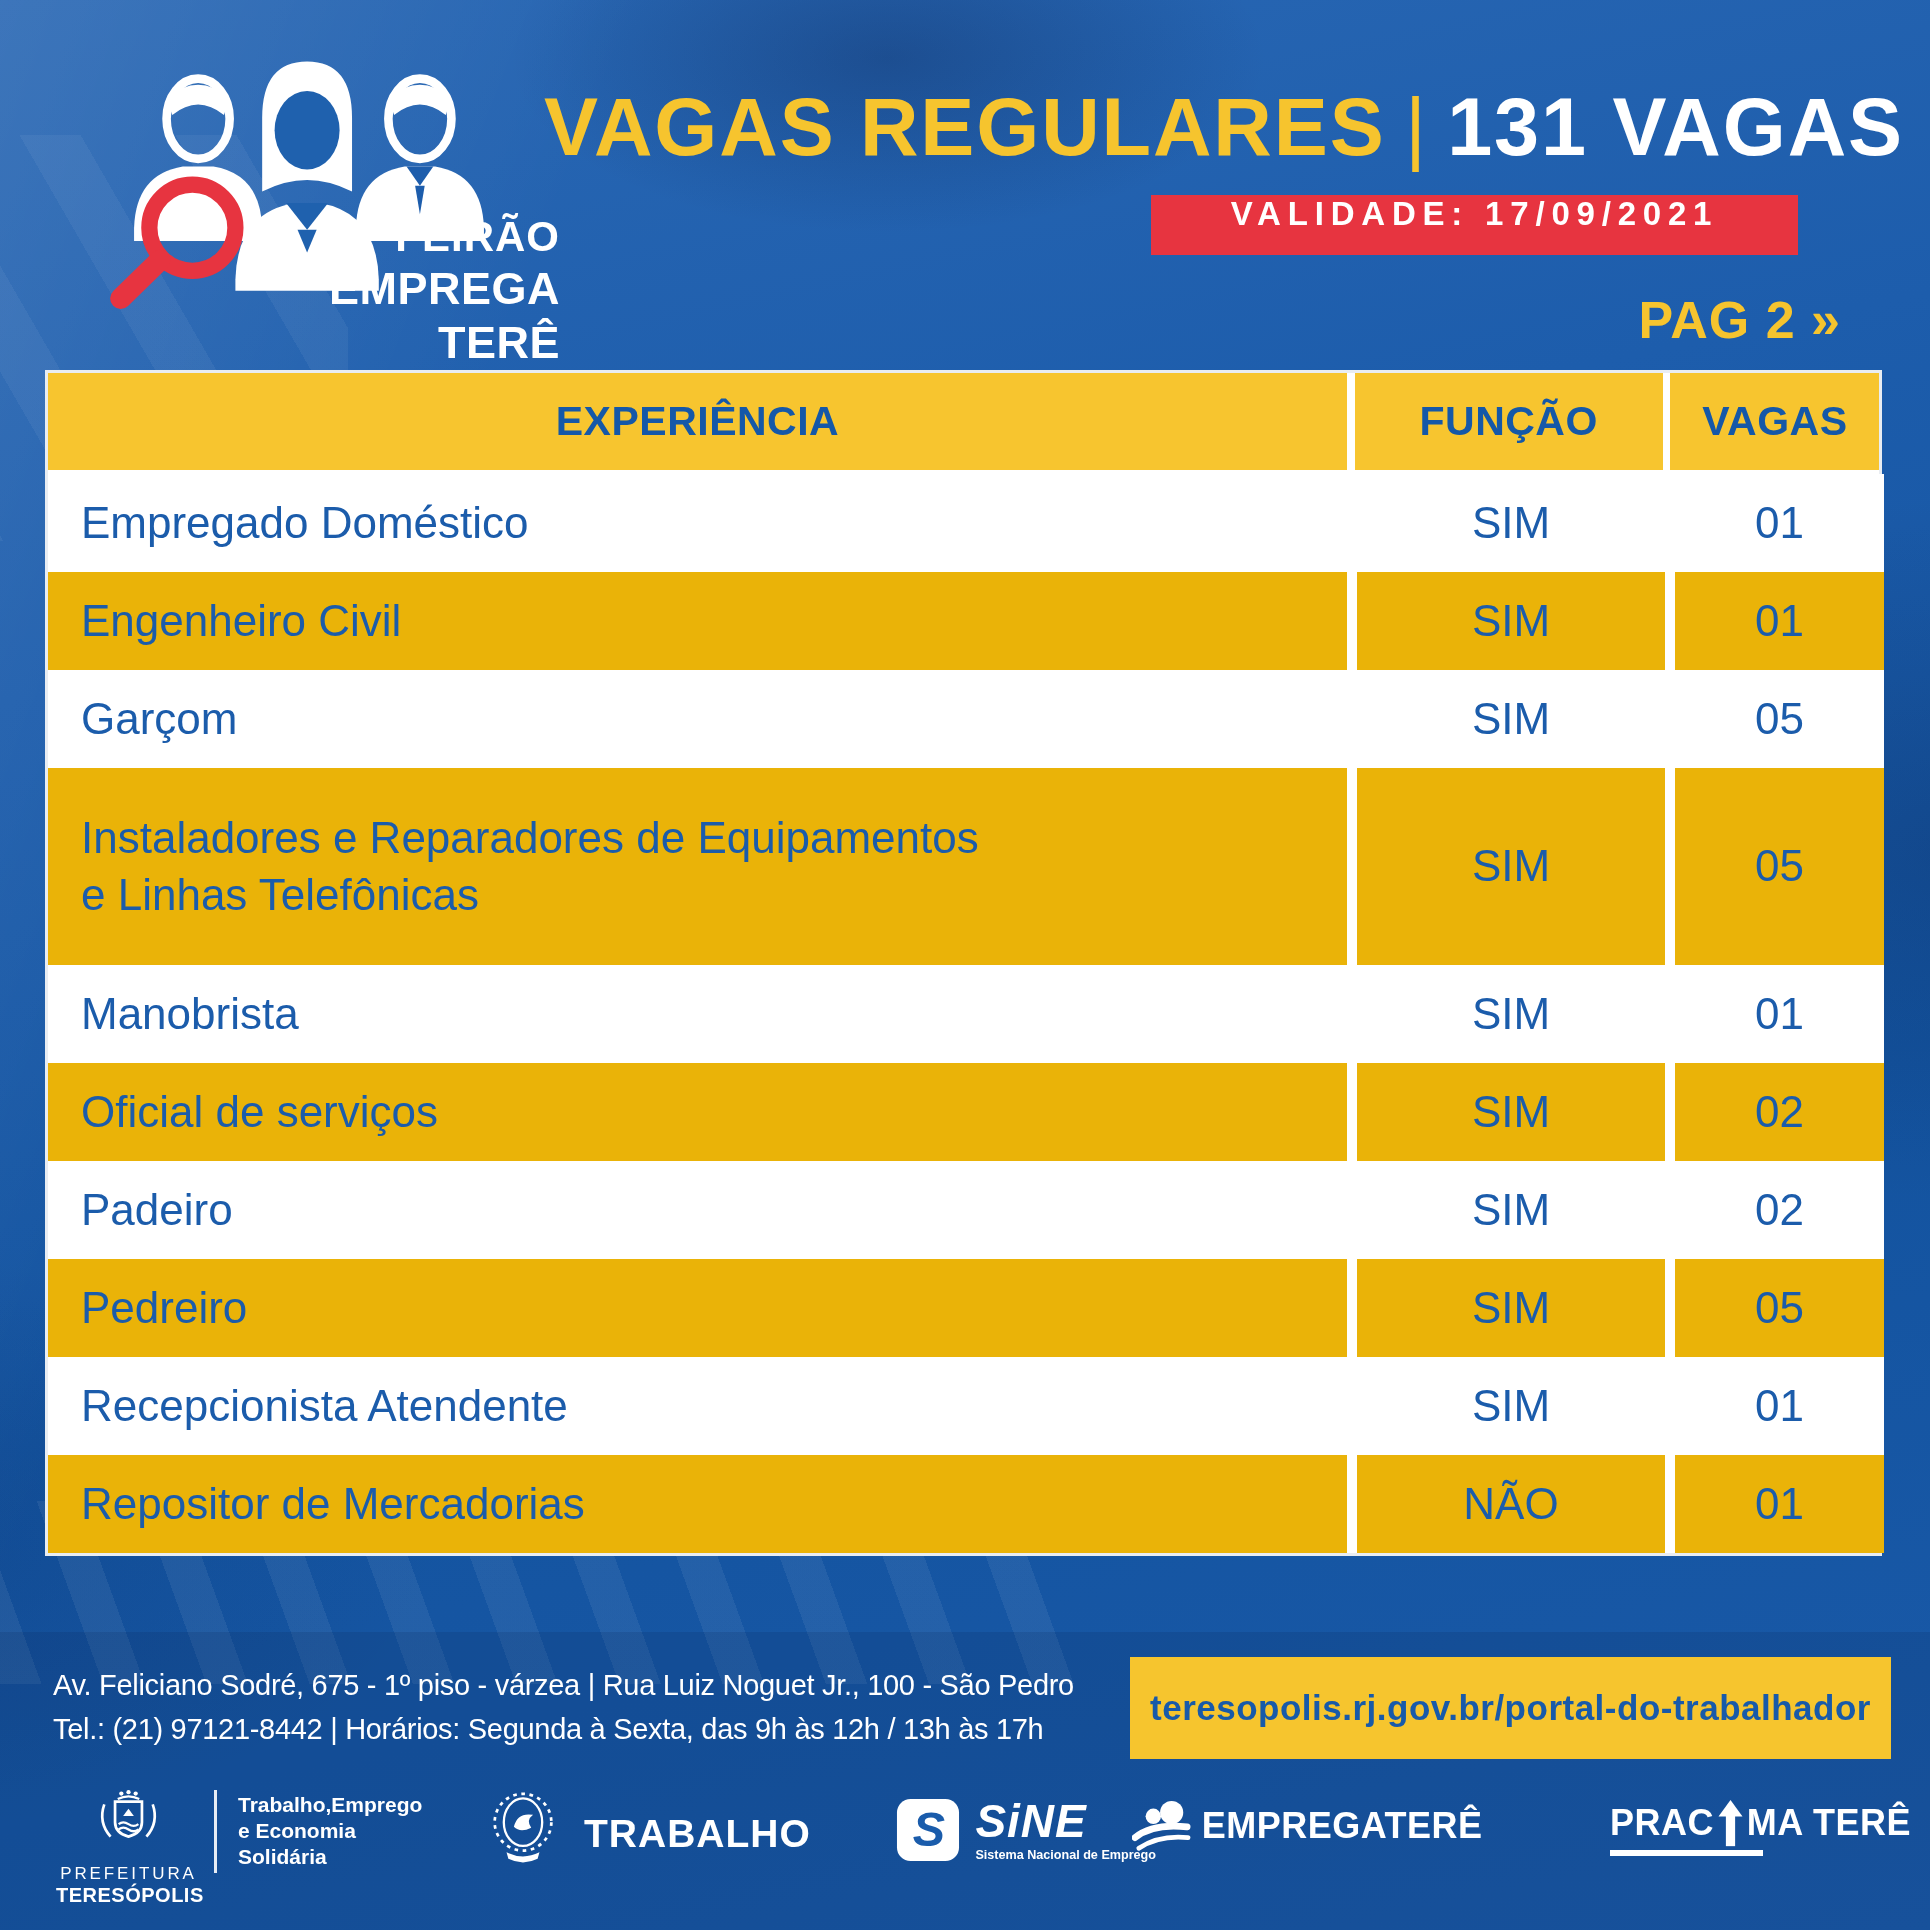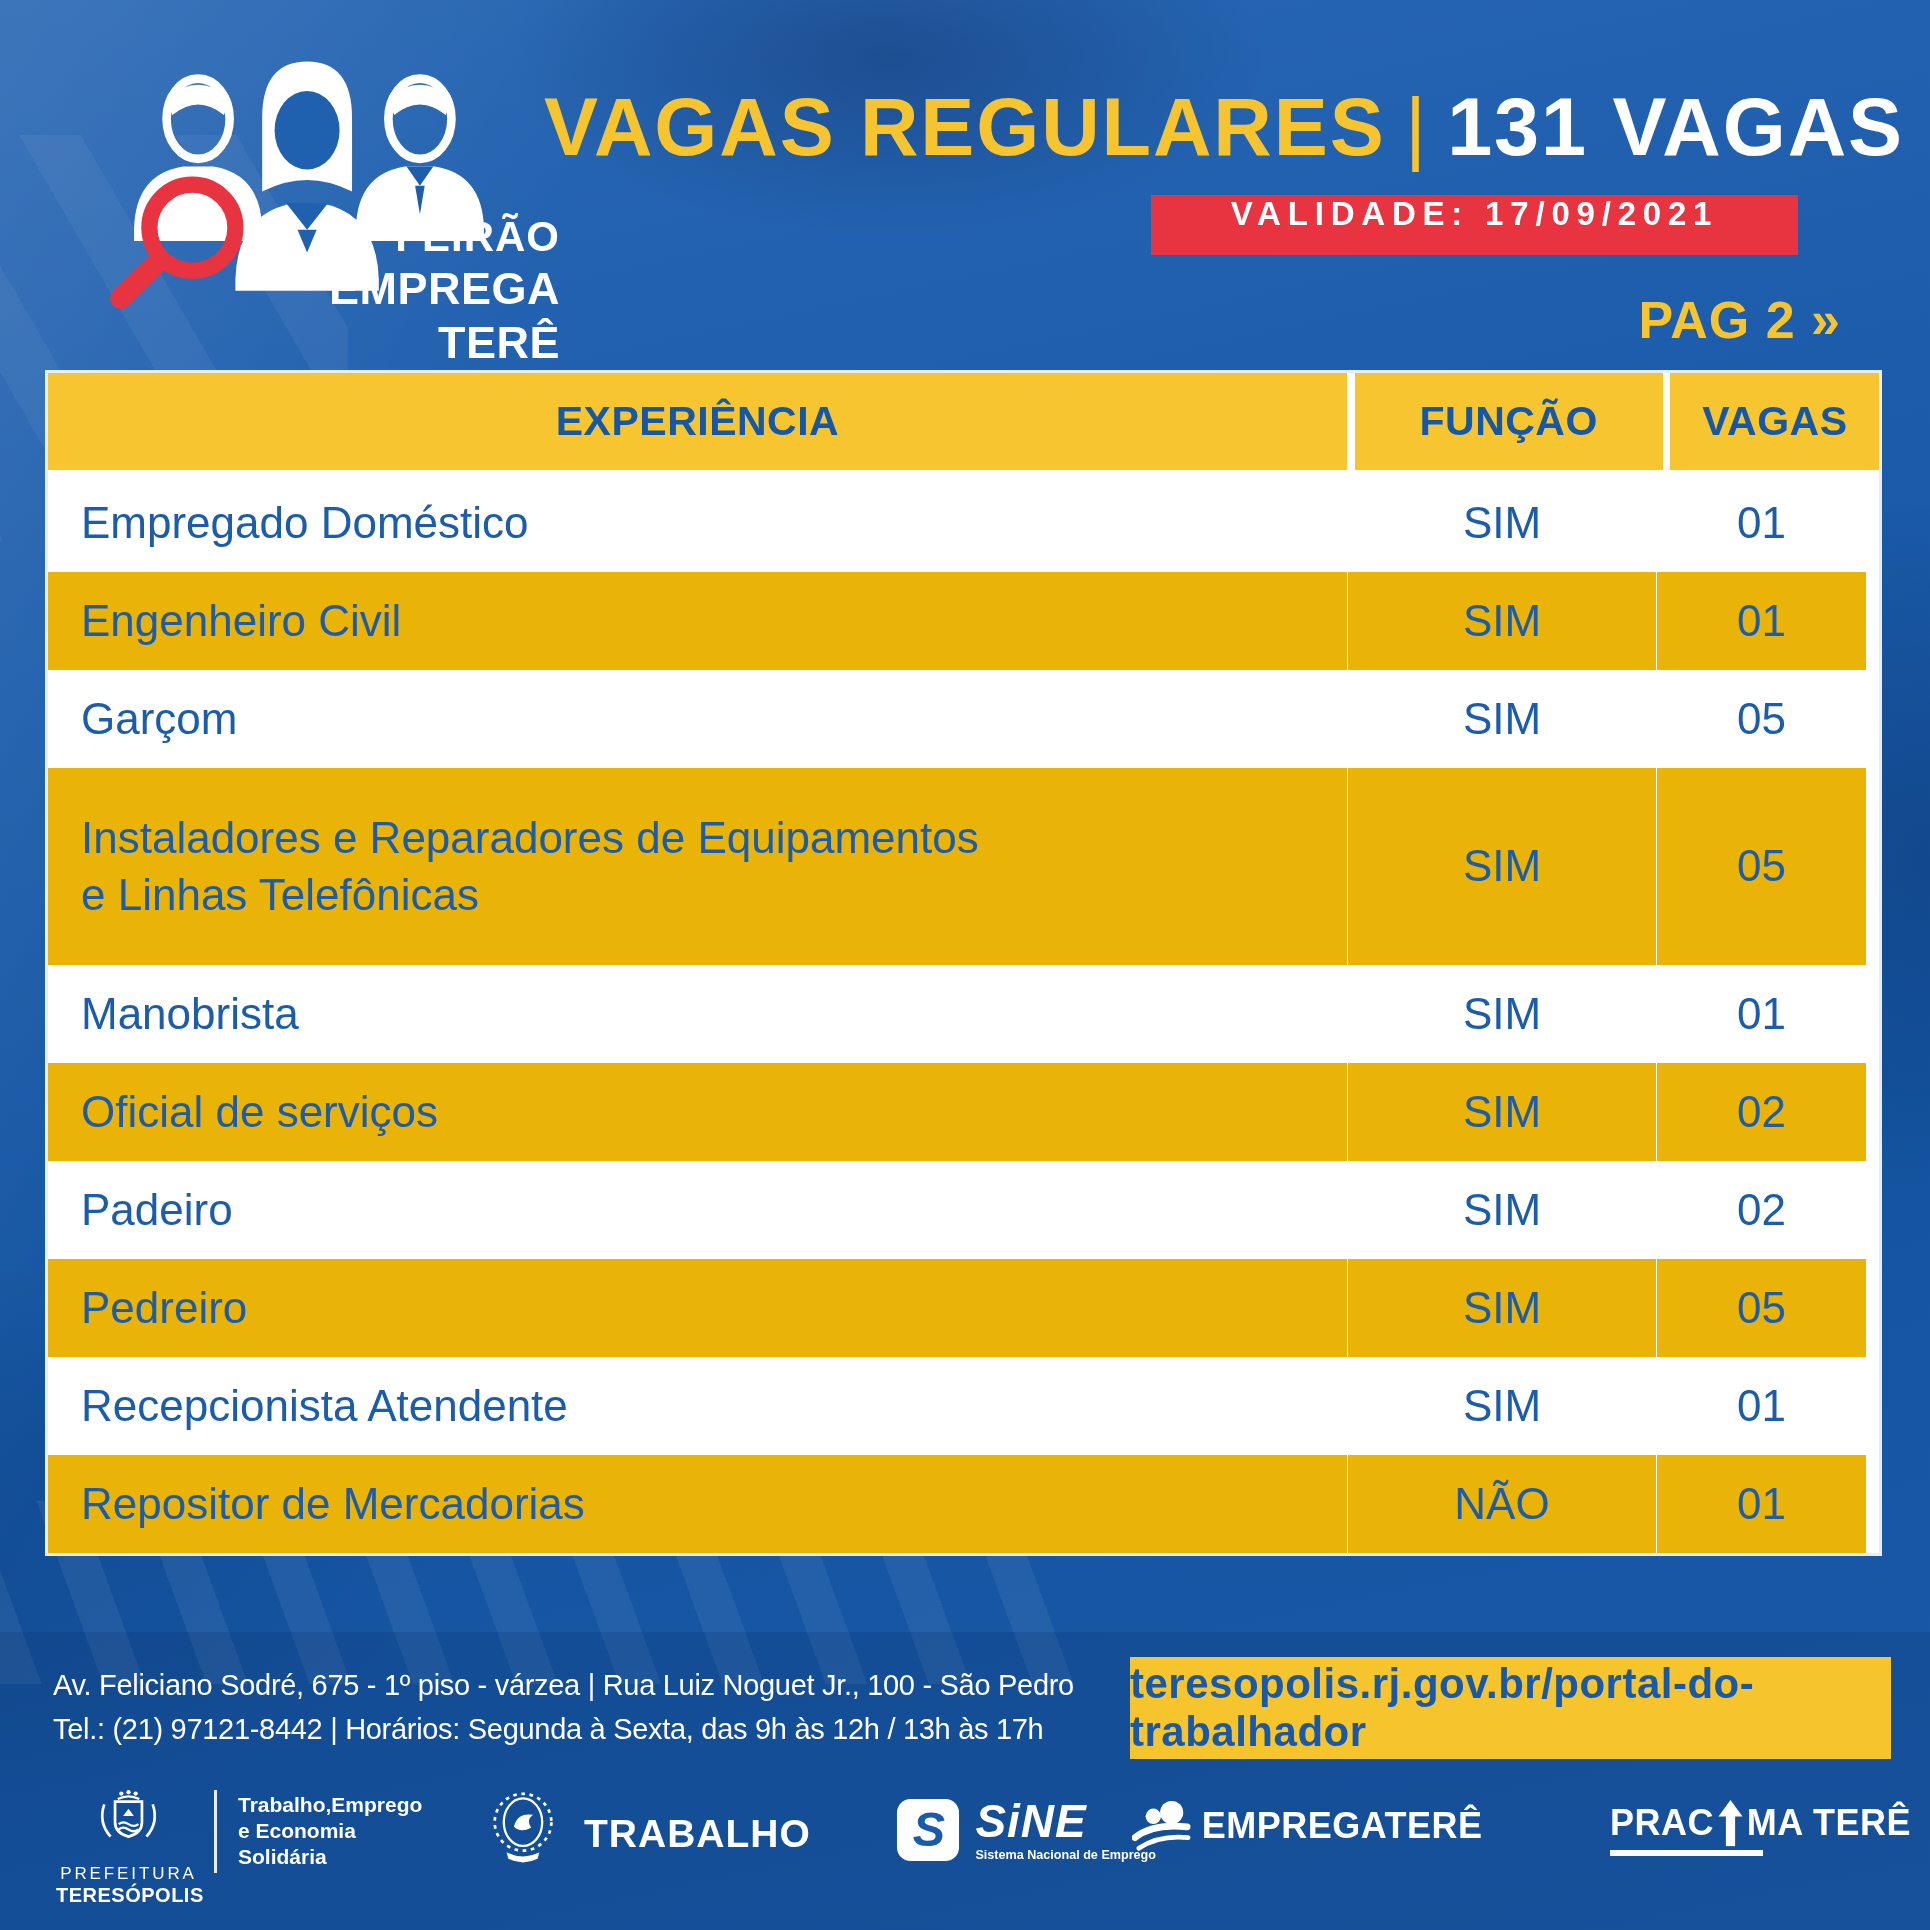--- a/index.html
+++ b/index.html
@@ -48,32 +48,32 @@
     color:#f6c42e;font-weight:bold;font-size:52px;letter-spacing:1px;cursor:pointer;
   }
 
   
   .jobtable{position:absolute;left:45px;top:370px;width:1831px;background:#fff;border:3.9px solid #e9edf2;}
   .thead{display:grid;grid-template-columns:1299px 308px 209px;column-gap:7.7px;height:97px;margin-bottom:3.9px;background:#fff;}
   .thead .hcell{
     background:#f7c52f;color:#1558a8;font-weight:bold;font-size:41px;letter-spacing:0.5px;
     display:flex;align-items:center;justify-content:center;
   }
-  .trow{display:grid;grid-template-columns:1299px 308px 209px;column-gap:1px;height:98px;background:#fff;}
+  .trow{display:grid;grid-template-columns:1299px 308px 209px;column-gap:10px;height:98px;background:#fff;}
   .trow.tall{height:197px;}
   .trow .cell{background:#fff;color:#1b5cab;font-size:44px;display:flex;align-items:center;justify-content:center;}
   .trow.alt .cell{background:#eab308;}
   .c-funcao{justify-content:flex-start !important;padding-left:33px;white-space:pre-line;line-height:1.3;}
 
   
   .address{position:absolute;left:53px;top:1663px;color:#fff;font-size:29px;line-height:44px;letter-spacing:-0.3px;font-weight:400;}
   .urlbox{
     position:absolute;left:1130px;top:1657px;width:761px;height:102px;background:#f6c52e;
     display:flex;align-items:center;justify-content:center;
-    color:#185aa9;font-weight:bold;font-size:42px;letter-spacing:0.5px;cursor:pointer;
+    color:#185aa9;font-weight:bold;font-size:35px;letter-spacing:0.5px;cursor:pointer;
   }
 
   
   .pref{position:absolute;left:56px;top:1790px;width:145px;text-align:center;color:#fff;}
   .pref .p1{font-size:17px;letter-spacing:2.9px;font-weight:normal;margin-top:18px;}
   .pref .p2{font-size:20px;font-weight:bold;letter-spacing:0.5px;}
   .vdiv{position:absolute;left:214px;top:1790px;width:2.9px;height:83px;background:rgba(255,255,255,.9);}
   .secretaria{position:absolute;left:238px;top:1792px;color:#fff;font-size:21px;font-weight:bold;line-height:26px;}
   .g-trab{position:absolute;left:491px;top:1792px;display:flex;align-items:center;color:#fff;gap:8px;}
   .g-trab .t{font-size:39px;font-weight:bold;letter-spacing:1px;margin-left:21px;margin-top:9.7px;}

